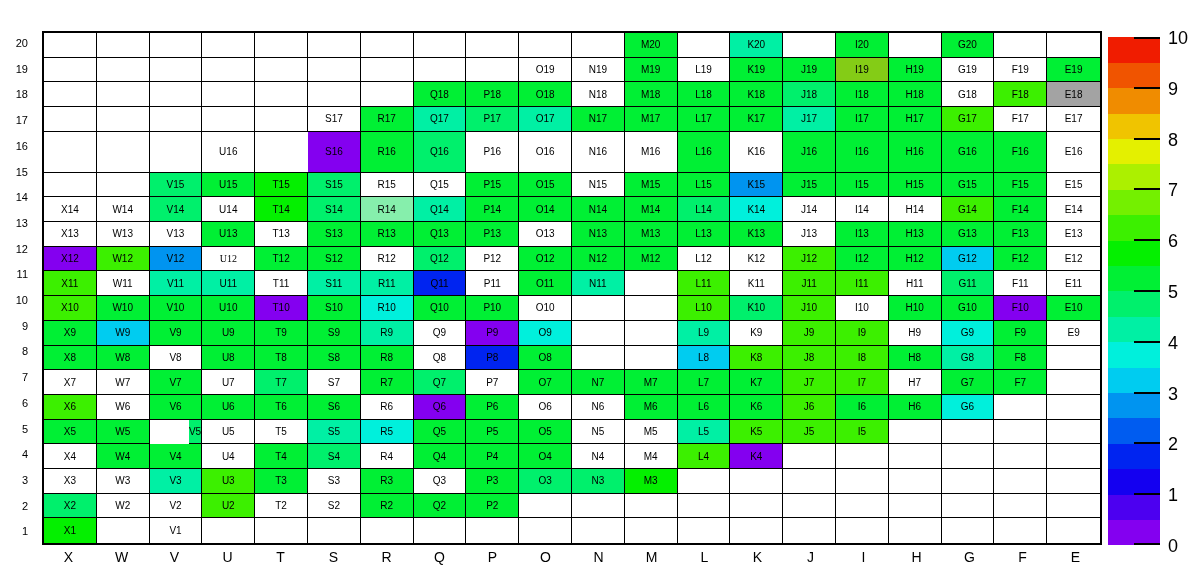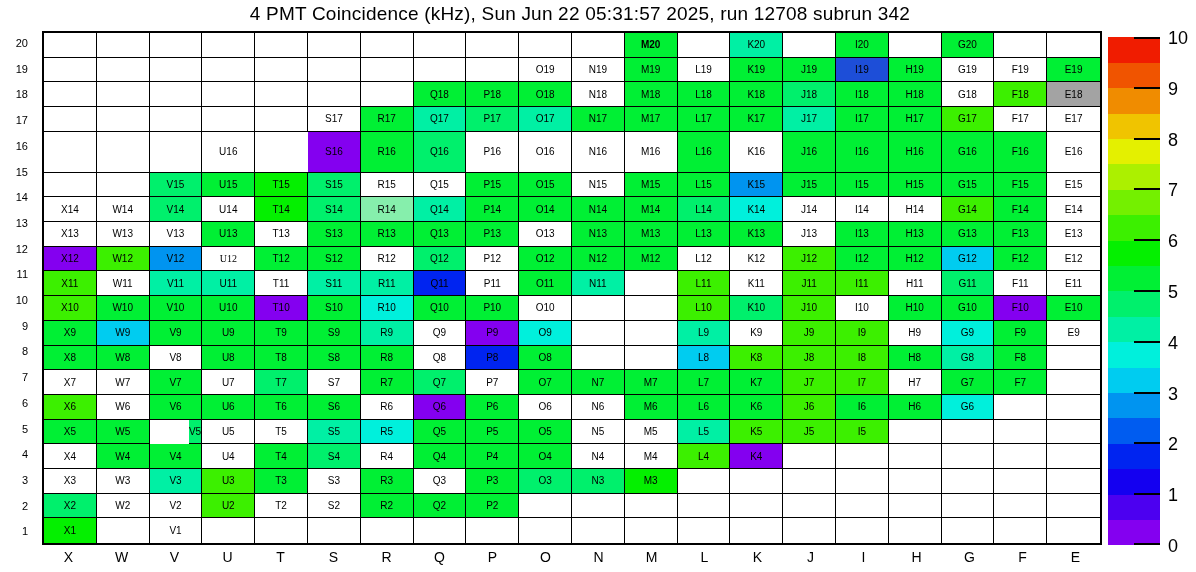--- a/index.html
+++ b/index.html
@@ -16,21 +16,20 @@
   .xlab{position:absolute;top:0;width:53px;text-align:center;font-size:14px;}
   #colorbar{position:absolute;left:1108px;top:37px;width:52px;height:508px;}
   .band{position:absolute;left:0;width:52px;}
   .cbtick{position:absolute;height:2px;background:#000;width:26px;left:26px;}
   .cblab{position:absolute;left:60px;width:34px;font-size:18px;line-height:18px;text-align:left;}
 </style>
 </head>
 <body>
 
 <div id="page">
-  <div class="title">4 PMT Coincidence (kHz), Sun Jun 22 05:31:57 2025, run 12708 subrun 342</div>
   <div id="yaxis">
       <div class="ylab" style="top: 0px;">20</div>
       <div class="ylab" style="top: 25.7px;">19</div>
       <div class="ylab" style="top: 51.4px;">18</div>
       <div class="ylab" style="top: 77.1px;">17</div>
       <div class="ylab" style="top: 102.8px;">16</div>
       <div class="ylab" style="top: 128.5px;">15</div>
       <div class="ylab" style="top: 154.2px;">14</div>
       <div class="ylab" style="top: 179.9px;">13</div>
       <div class="ylab" style="top: 205.6px;">12</div>
@@ -51,21 +50,21 @@
       <div class="cell" style="background: rgb(255, 255, 255);"></div>
       <div class="cell" style="background: rgb(255, 255, 255);"></div>
       <div class="cell" style="background: rgb(255, 255, 255);"></div>
       <div class="cell" style="background: rgb(255, 255, 255);"></div>
       <div class="cell" style="background: rgb(255, 255, 255);"></div>
       <div class="cell" style="background: rgb(255, 255, 255);"></div>
       <div class="cell" style="background: rgb(255, 255, 255);"></div>
       <div class="cell" style="background: rgb(255, 255, 255);"></div>
       <div class="cell" style="background: rgb(255, 255, 255);"></div>
       <div class="cell" style="background: rgb(255, 255, 255);"></div>
-      <div class="cell" style="background: rgb(0, 240, 52); font-weight: bold;">M20</div>
+      <div class="cell" style="background: rgb(0, 240, 52);">M20</div>
       <div class="cell" style="background: rgb(255, 255, 255);"></div>
       <div class="cell" style="background: rgb(0, 240, 164);">K20</div>
       <div class="cell" style="background: rgb(255, 255, 255);"></div>
       <div class="cell" style="background: rgb(0, 240, 52);">I20</div>
       <div class="cell" style="background: rgb(255, 255, 255);"></div>
       <div class="cell" style="background: rgb(0, 240, 52);">G20</div>
       <div class="cell" style="background: rgb(255, 255, 255);"></div>
       <div class="cell" style="background: rgb(255, 255, 255);"></div>
       <div class="cell" style="background: rgb(255, 255, 255);"></div>
       <div class="cell" style="background: rgb(255, 255, 255);"></div>
@@ -75,21 +74,21 @@
       <div class="cell" style="background: rgb(255, 255, 255);"></div>
       <div class="cell" style="background: rgb(255, 255, 255);"></div>
       <div class="cell" style="background: rgb(255, 255, 255);"></div>
       <div class="cell" style="background: rgb(255, 255, 255);"></div>
       <div class="cell" style="background: rgb(255, 255, 255);">O19</div>
       <div class="cell" style="background: rgb(255, 255, 255);">N19</div>
       <div class="cell" style="background: rgb(0, 240, 52);">M19</div>
       <div class="cell" style="background: rgb(255, 255, 255);">L19</div>
       <div class="cell" style="background: rgb(0, 240, 52);">K19</div>
       <div class="cell" style="background: rgb(0, 240, 52);">J19</div>
-      <div class="cell" style="background: #1d4ed8;">I19</div>
+      <div class="cell" style="background: #84cc16;">I19</div>
       <div class="cell" style="background: rgb(0, 240, 52);">H19</div>
       <div class="cell" style="background: rgb(255, 255, 255);">G19</div>
       <div class="cell" style="background: rgb(255, 255, 255);">F19</div>
       <div class="cell" style="background: rgb(0, 240, 52);">E19</div>
       <div class="cell" style="background: rgb(255, 255, 255);"></div>
       <div class="cell" style="background: rgb(255, 255, 255);"></div>
       <div class="cell" style="background: rgb(255, 255, 255);"></div>
       <div class="cell" style="background: rgb(255, 255, 255);"></div>
       <div class="cell" style="background: rgb(255, 255, 255);"></div>
       <div class="cell" style="background: rgb(255, 255, 255);"></div>

